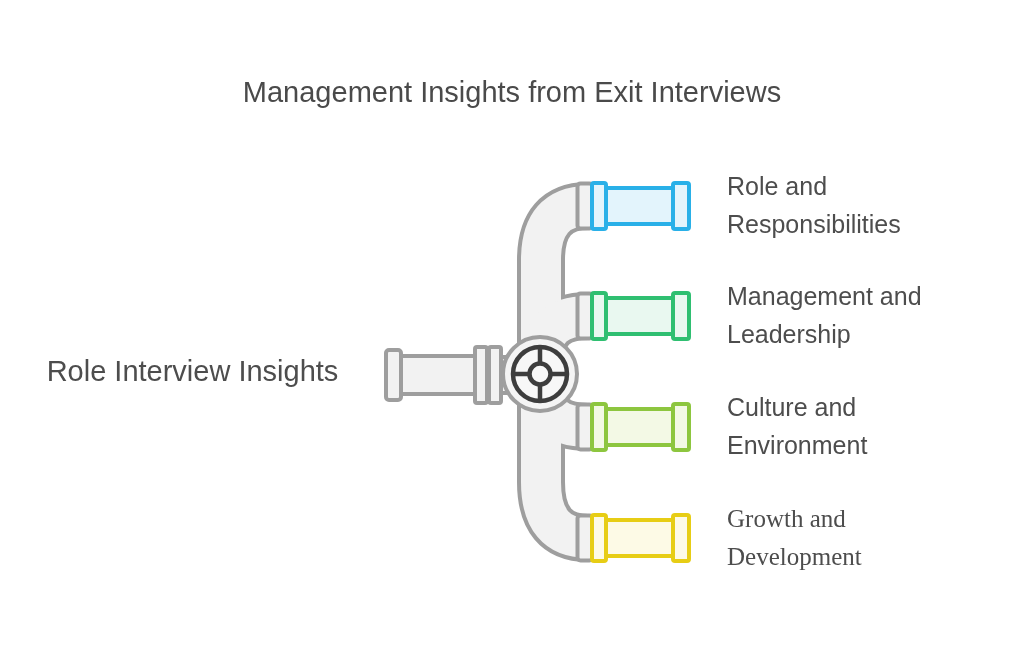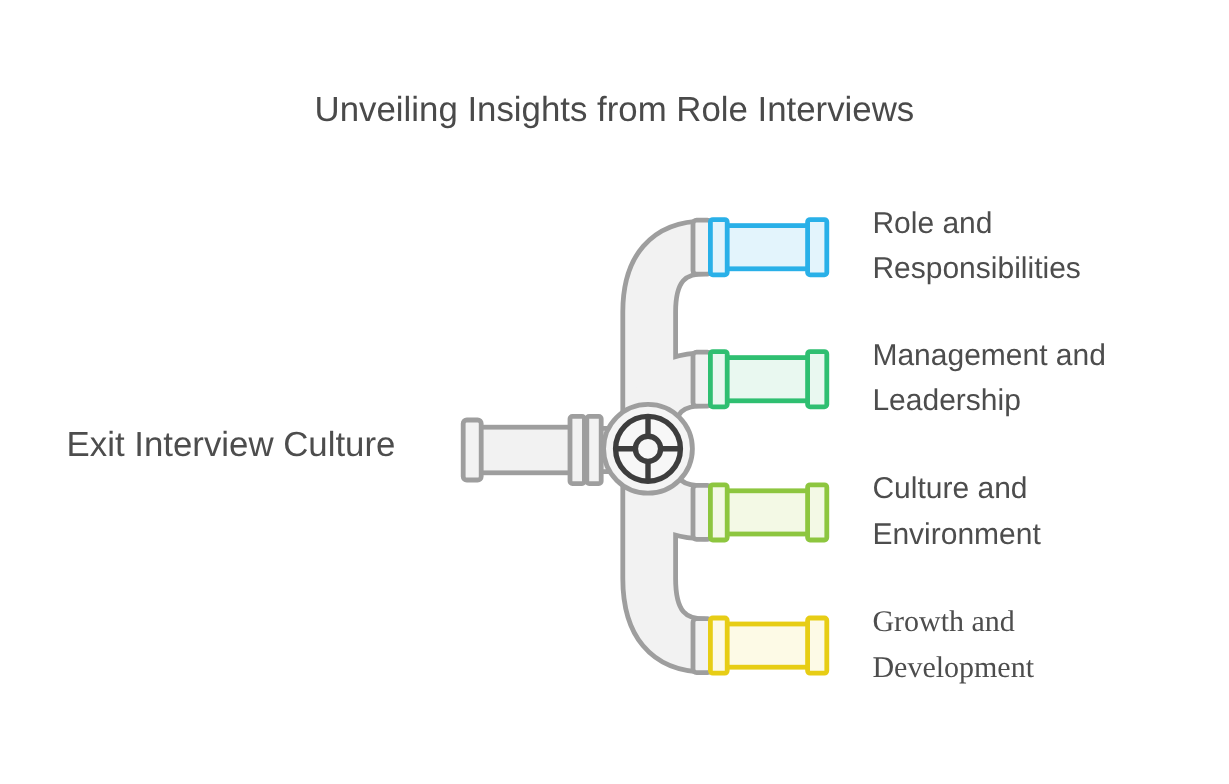--- a/index.html
+++ b/index.html
@@ -137,22 +137,22 @@
 
     <g>
       <circle class="gray-part" cx="540" cy="374" r="37" style="fill:#f4f4f4"></circle>
       <circle class="valve-dark" cx="540" cy="374" r="27" fill="#f7f7f7"></circle>
       <line class="valve-dark" x1="513" y1="374" x2="567" y2="374"></line>
       <line class="valve-dark" x1="540" y1="347" x2="540" y2="401"></line>
       <circle class="valve-dark" cx="540" cy="374" r="10.5" fill="#f7f7f7"></circle>
     </g>
   </svg>
 
-  <div class="page-title">Unveiling Insights from Role Interviews</div>
+  <div class="page-title">Management Insights from Exit Interviews</div>
 
-  <div class="root-label">Exit Interview Culture</div>
+  <div class="root-label">Role Interview Insights</div>
 
   <div class="branch-label b1">Role and Responsibilities</div>
   <div class="branch-label b2">Management and Leadership</div>
   <div class="branch-label b3">Culture and Environment</div>
   <div class="branch-label b4">Growth and Development</div>
 
 </div>
 
 </body></html>

